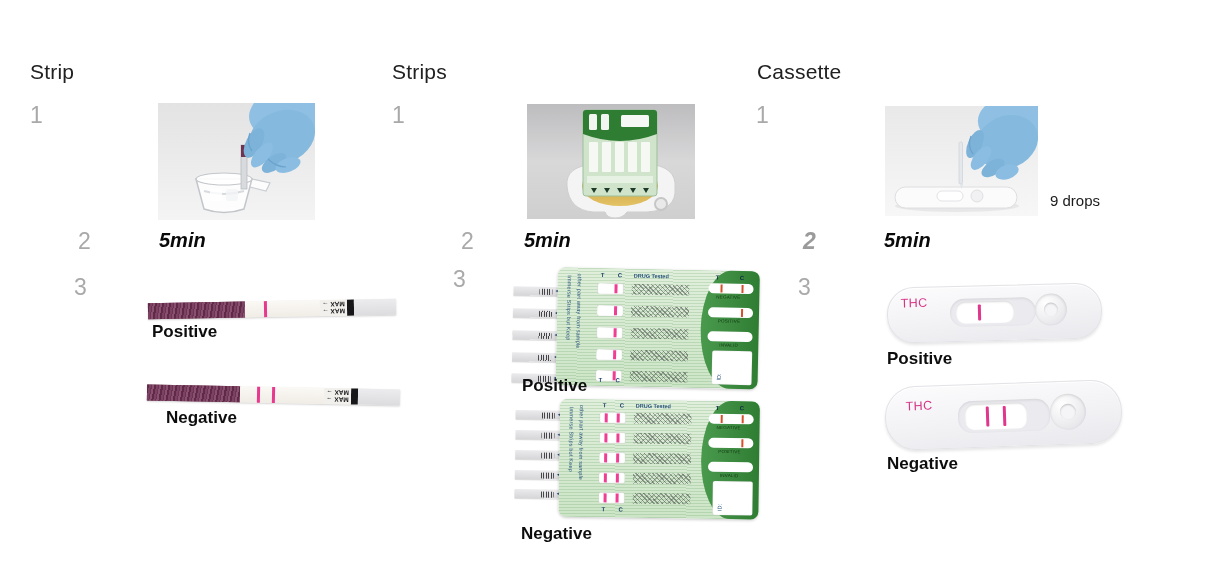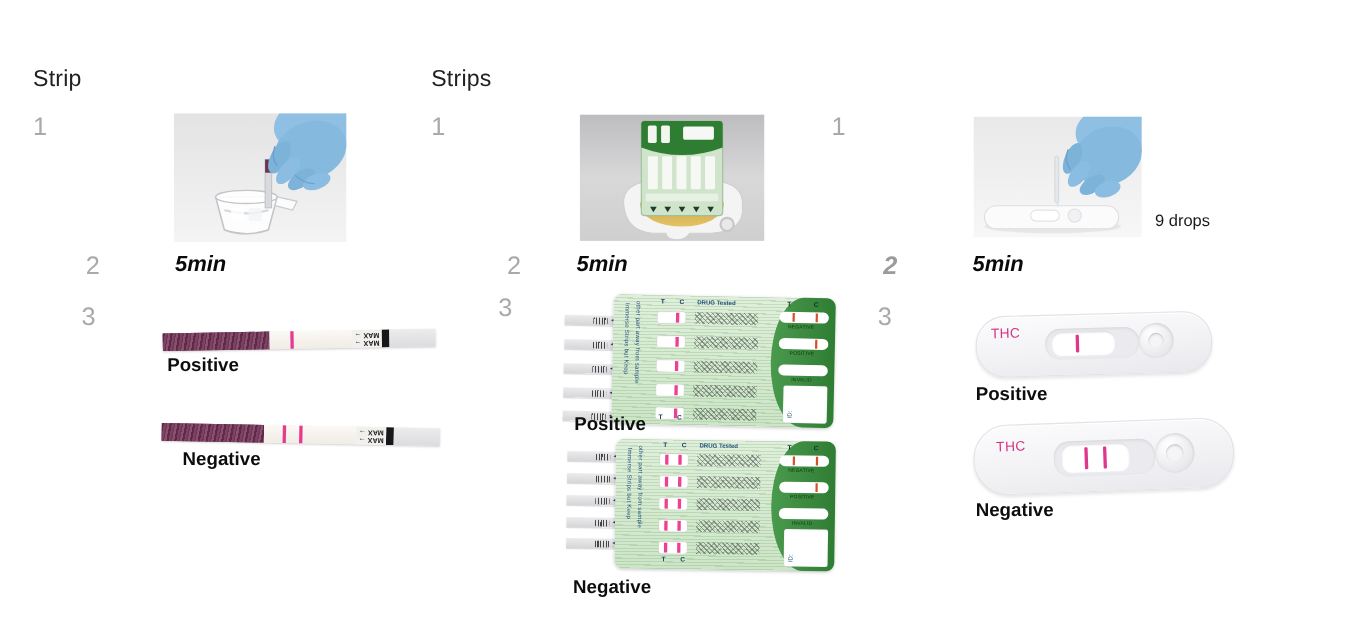--- a/index.html
+++ b/index.html
@@ -342,20 +342,21 @@
         <div class="pc-reflabel" style="left:17px;top:48px;">POSITIVE</div>
         <div class="pc-refwin" style="top:61px;"></div>
         <div class="pc-reflabel" style="left:19px;top:72px;">INVALID</div>
         <div class="pc-idbox" style="left:12px;top:80px;width:40px;height:34px;"></div>
         <div class="pc-id" style="left:16px;top:110px;">ID:</div>
       </div>
     </div>
   </div>
   <div class="rlabel" style="left:521px;top:524px;">Negative</div>
 
+  <div class="h" style="left:757px;top:60px;">Cassette</div>
   <div class="num" style="left:756px;top:102px;">1</div>
 
   <div class="photo" style="left:885px;top:106px;">
     <svg width="153" height="110" viewBox="0 0 153 110">
       <defs>
         <linearGradient id="bg3" x1="0" y1="0" x2="0" y2="1">
           <stop offset="0" stop-color="#e9e9ea"></stop>
             <stop offset="1" stop-color="#f7f7f7"></stop>
         </linearGradient>
       </defs>

